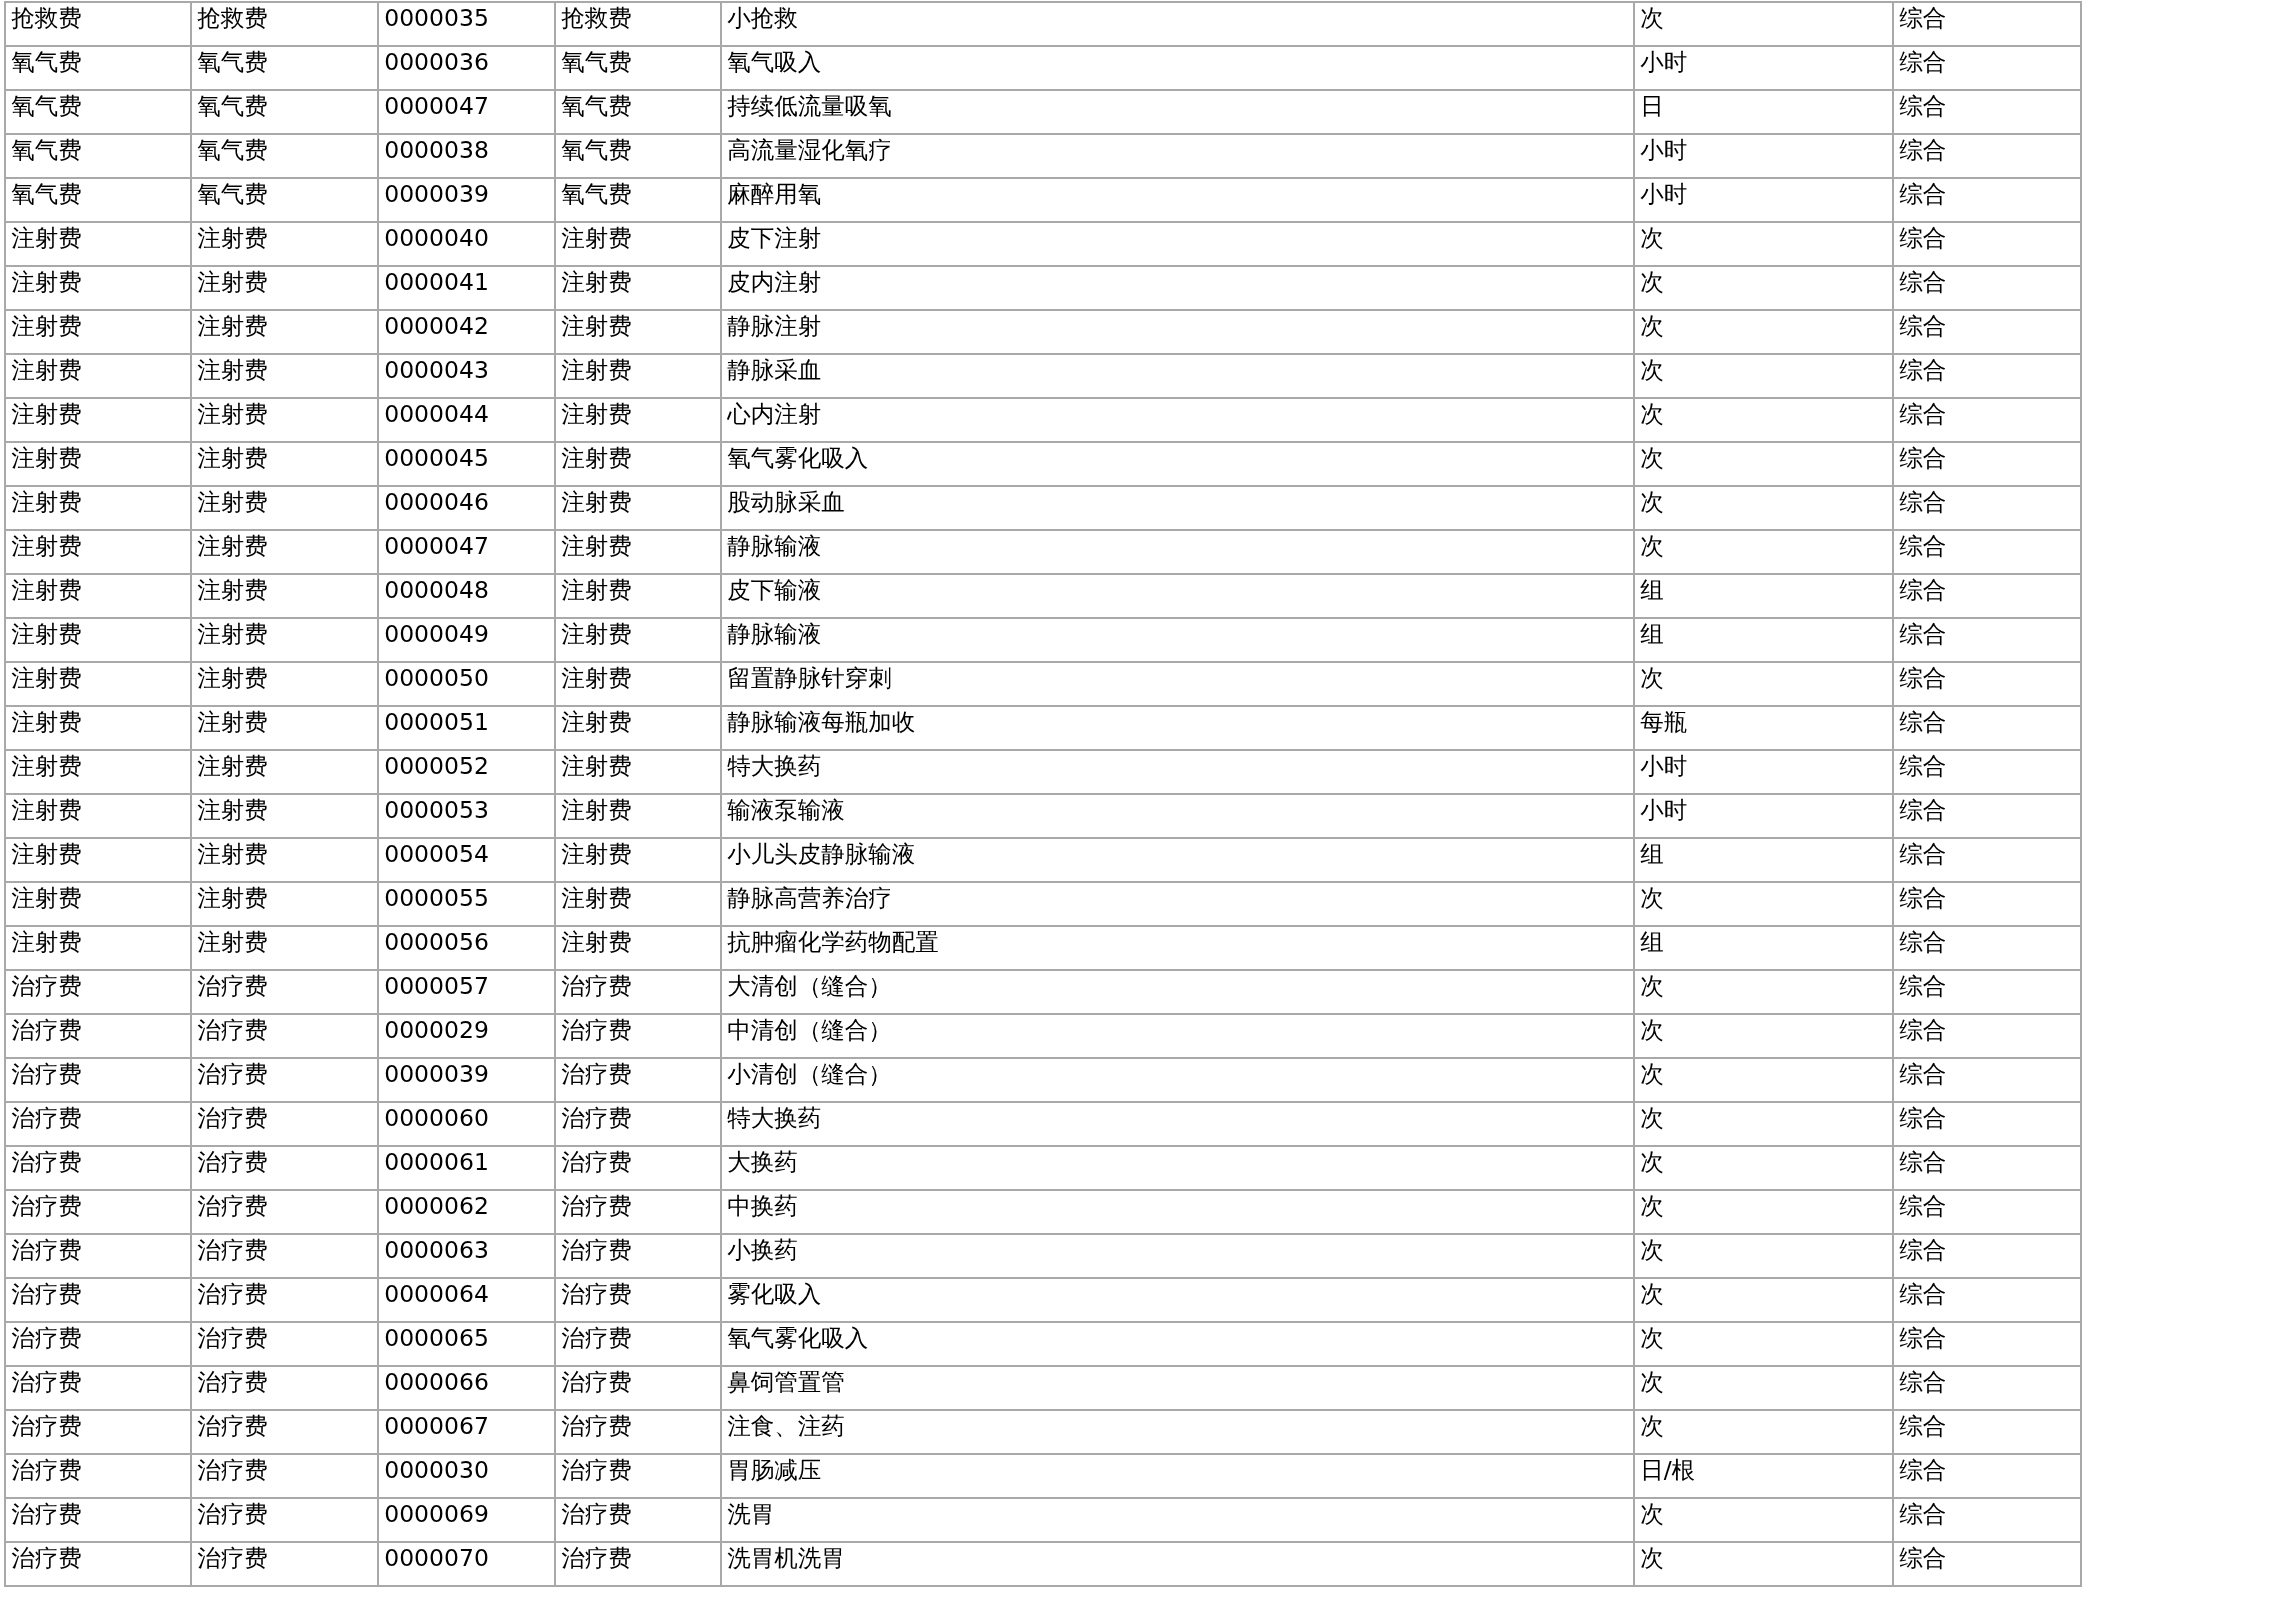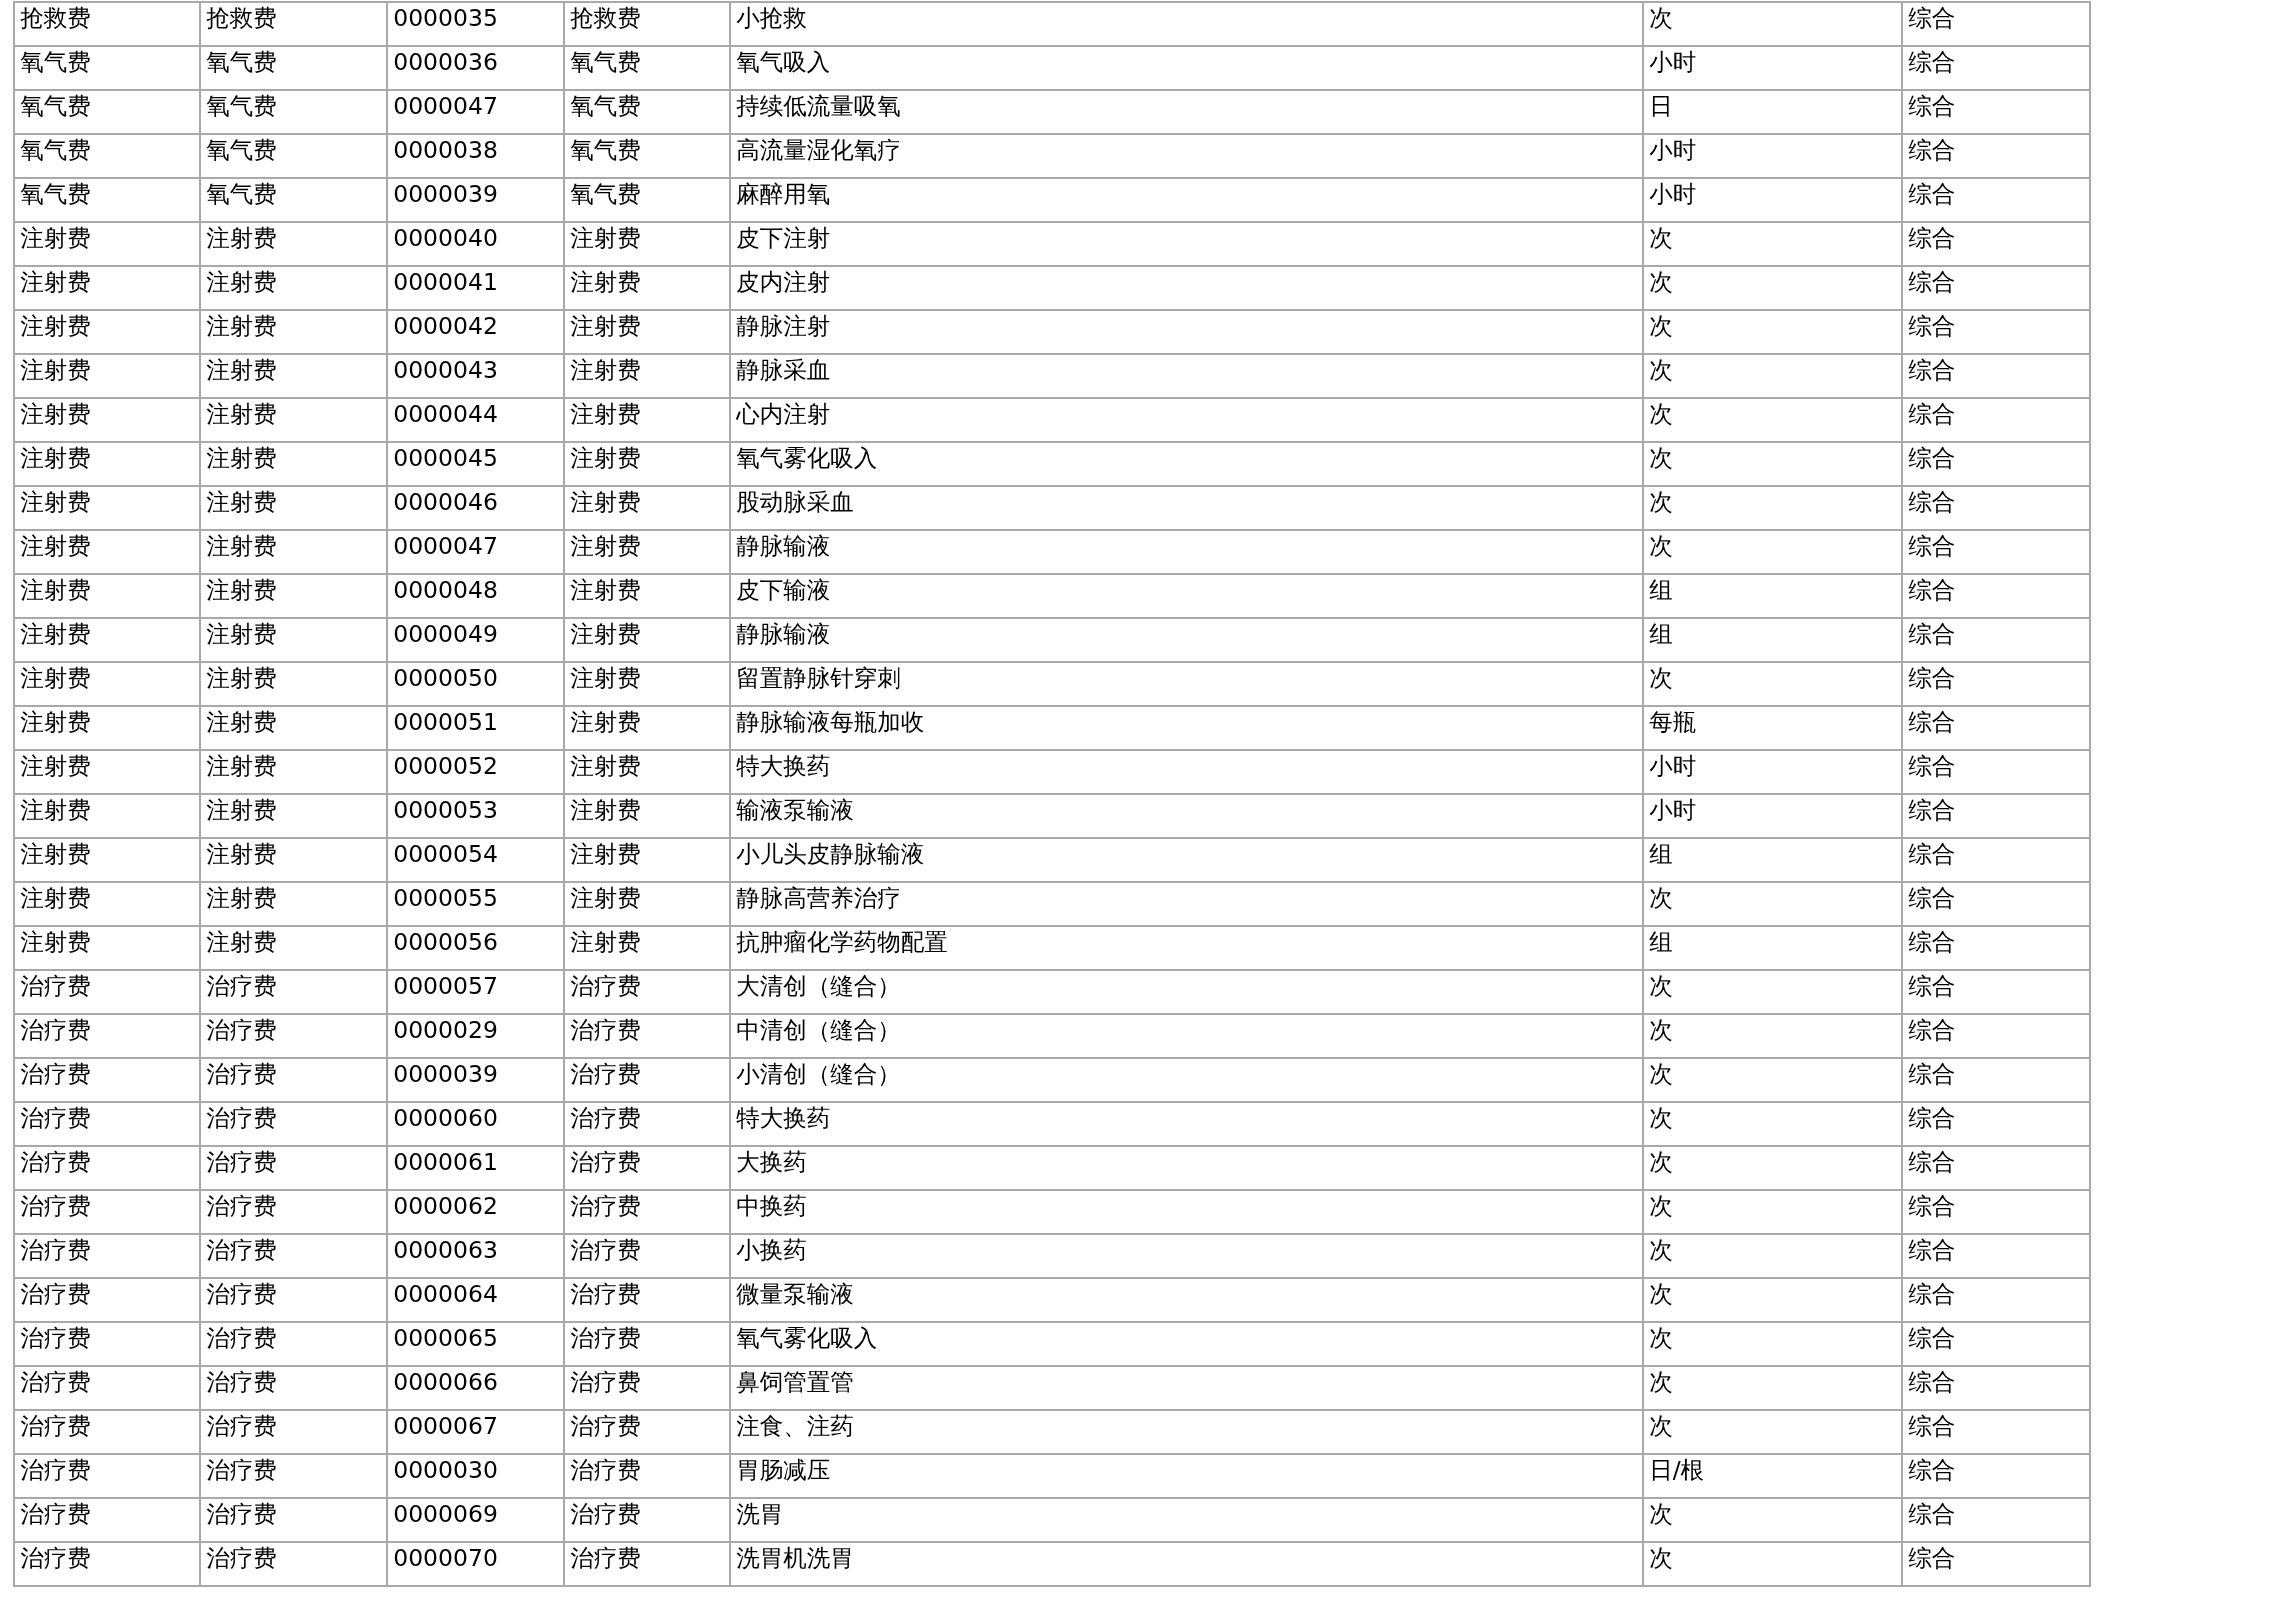--- a/index.html
+++ b/index.html
@@ -1,18 +1,18 @@
 <!DOCTYPE html>
 <html style="font-size:10.4px"><head>
 <meta charset="utf-8">
 <style>
   html, body { margin: 0; padding: 0; background: #ffffff; }
   body { width: 2284px; height: 1616px; position: relative; overflow: hidden;
          font-family: "DejaVu Sans", "Liberation Sans", sans-serif; color: #000; }
-  #fee-table { position: absolute; left: 13px; top: 1.3px; border-collapse: collapse;
+  #fee-table { position: absolute; left: 4px; top: 1.3px; border-collapse: collapse;
                table-layout: fixed; width: 2077px; border-radius: 12px; }
   #fee-table td { border: 2px solid #a9a9a9; height: 40px; padding: 0 0 0 5.2px;
                   font-size: 23.5px; line-height: 26px; vertical-align: top;
                   white-space: nowrap; overflow: hidden; box-sizing: border-box; }
   #fee-table td span { display: inline-block; padding-top: 1.3px; }
   col.c1 { width: 186px; } col.c2 { width: 187px; } col.c3 { width: 177px; }
   col.c4 { width: 166px; } col.c5 { width: 913px; } col.c6 { width: 259px; }
   col.c7 { width: 188px; }
   #fee-table tr { height: 44px; }
 </style>
@@ -289,21 +289,21 @@
         <td><span>治疗费</span></td>
         <td><span>小换药</span></td>
         <td><span>次</span></td>
         <td><span>综合</span></td>
       </tr>
       <tr>
         <td><span>治疗费</span></td>
         <td><span>治疗费</span></td>
         <td><span>0000064</span></td>
         <td><span>治疗费</span></td>
-        <td><span>微量泵输液</span></td>
+        <td><span>雾化吸入</span></td>
         <td><span>次</span></td>
         <td><span>综合</span></td>
       </tr>
       <tr>
         <td><span>治疗费</span></td>
         <td><span>治疗费</span></td>
         <td><span>0000065</span></td>
         <td><span>治疗费</span></td>
         <td><span>氧气雾化吸入</span></td>
         <td><span>次</span></td>

